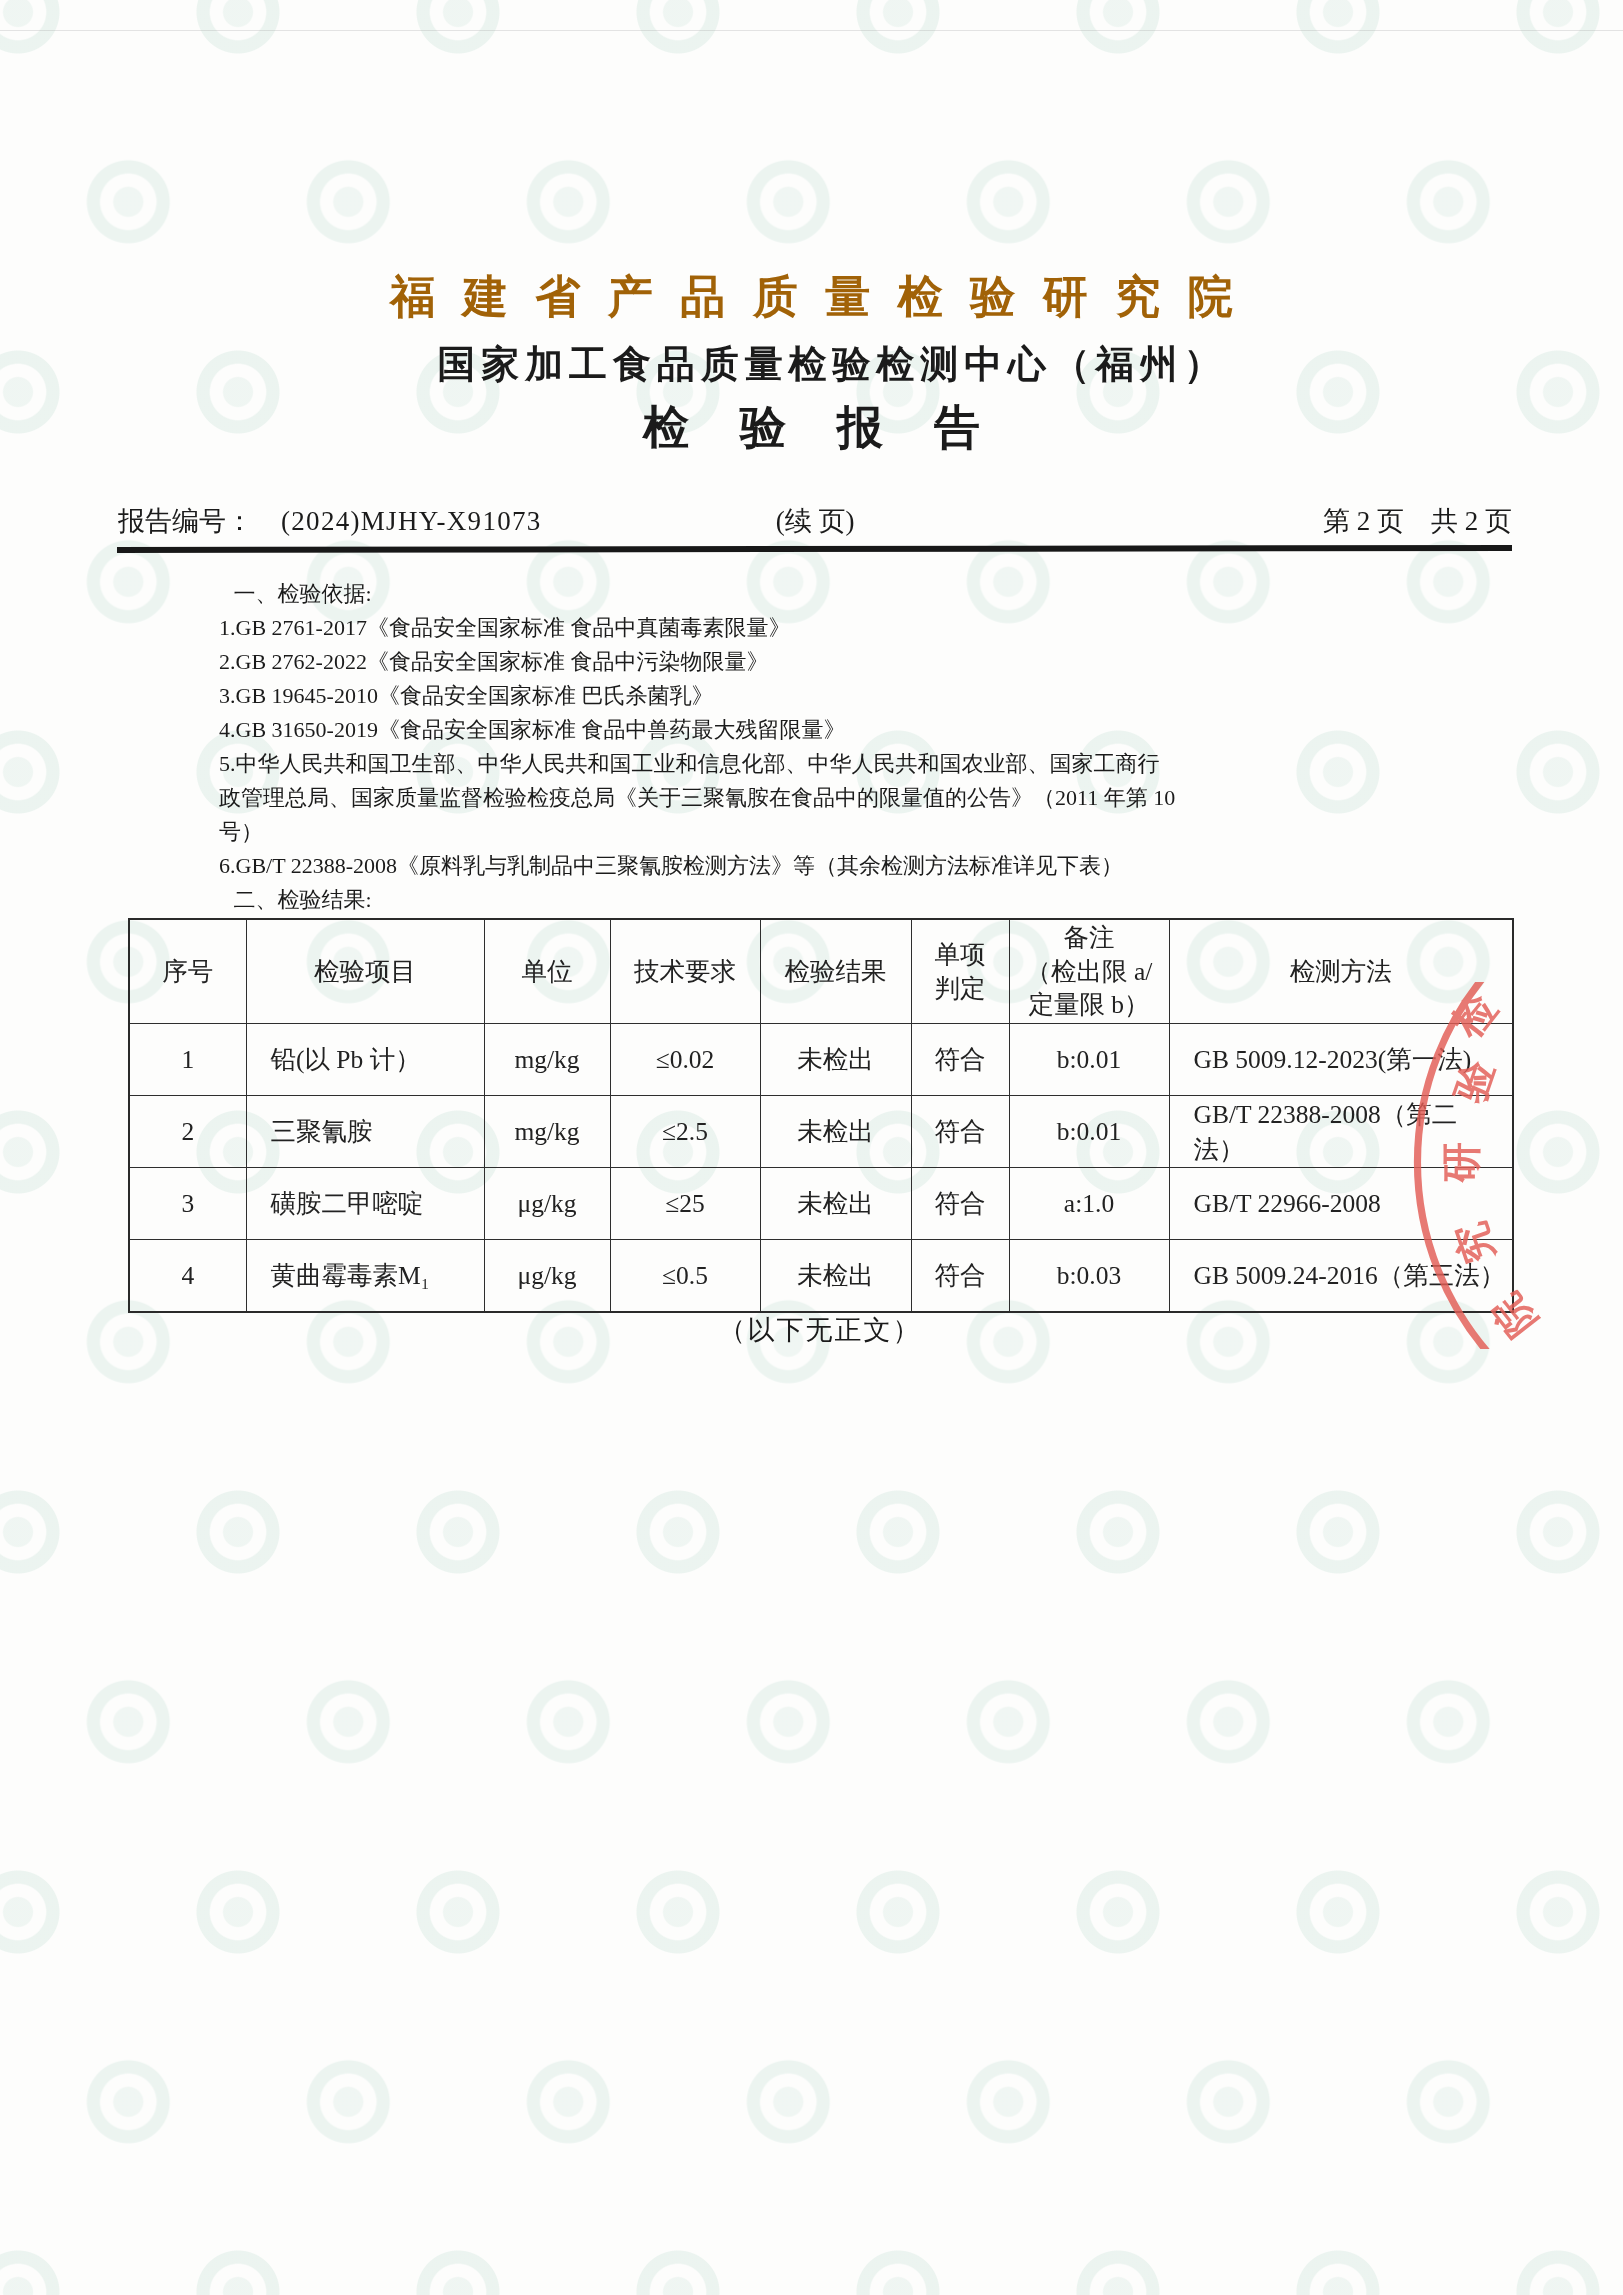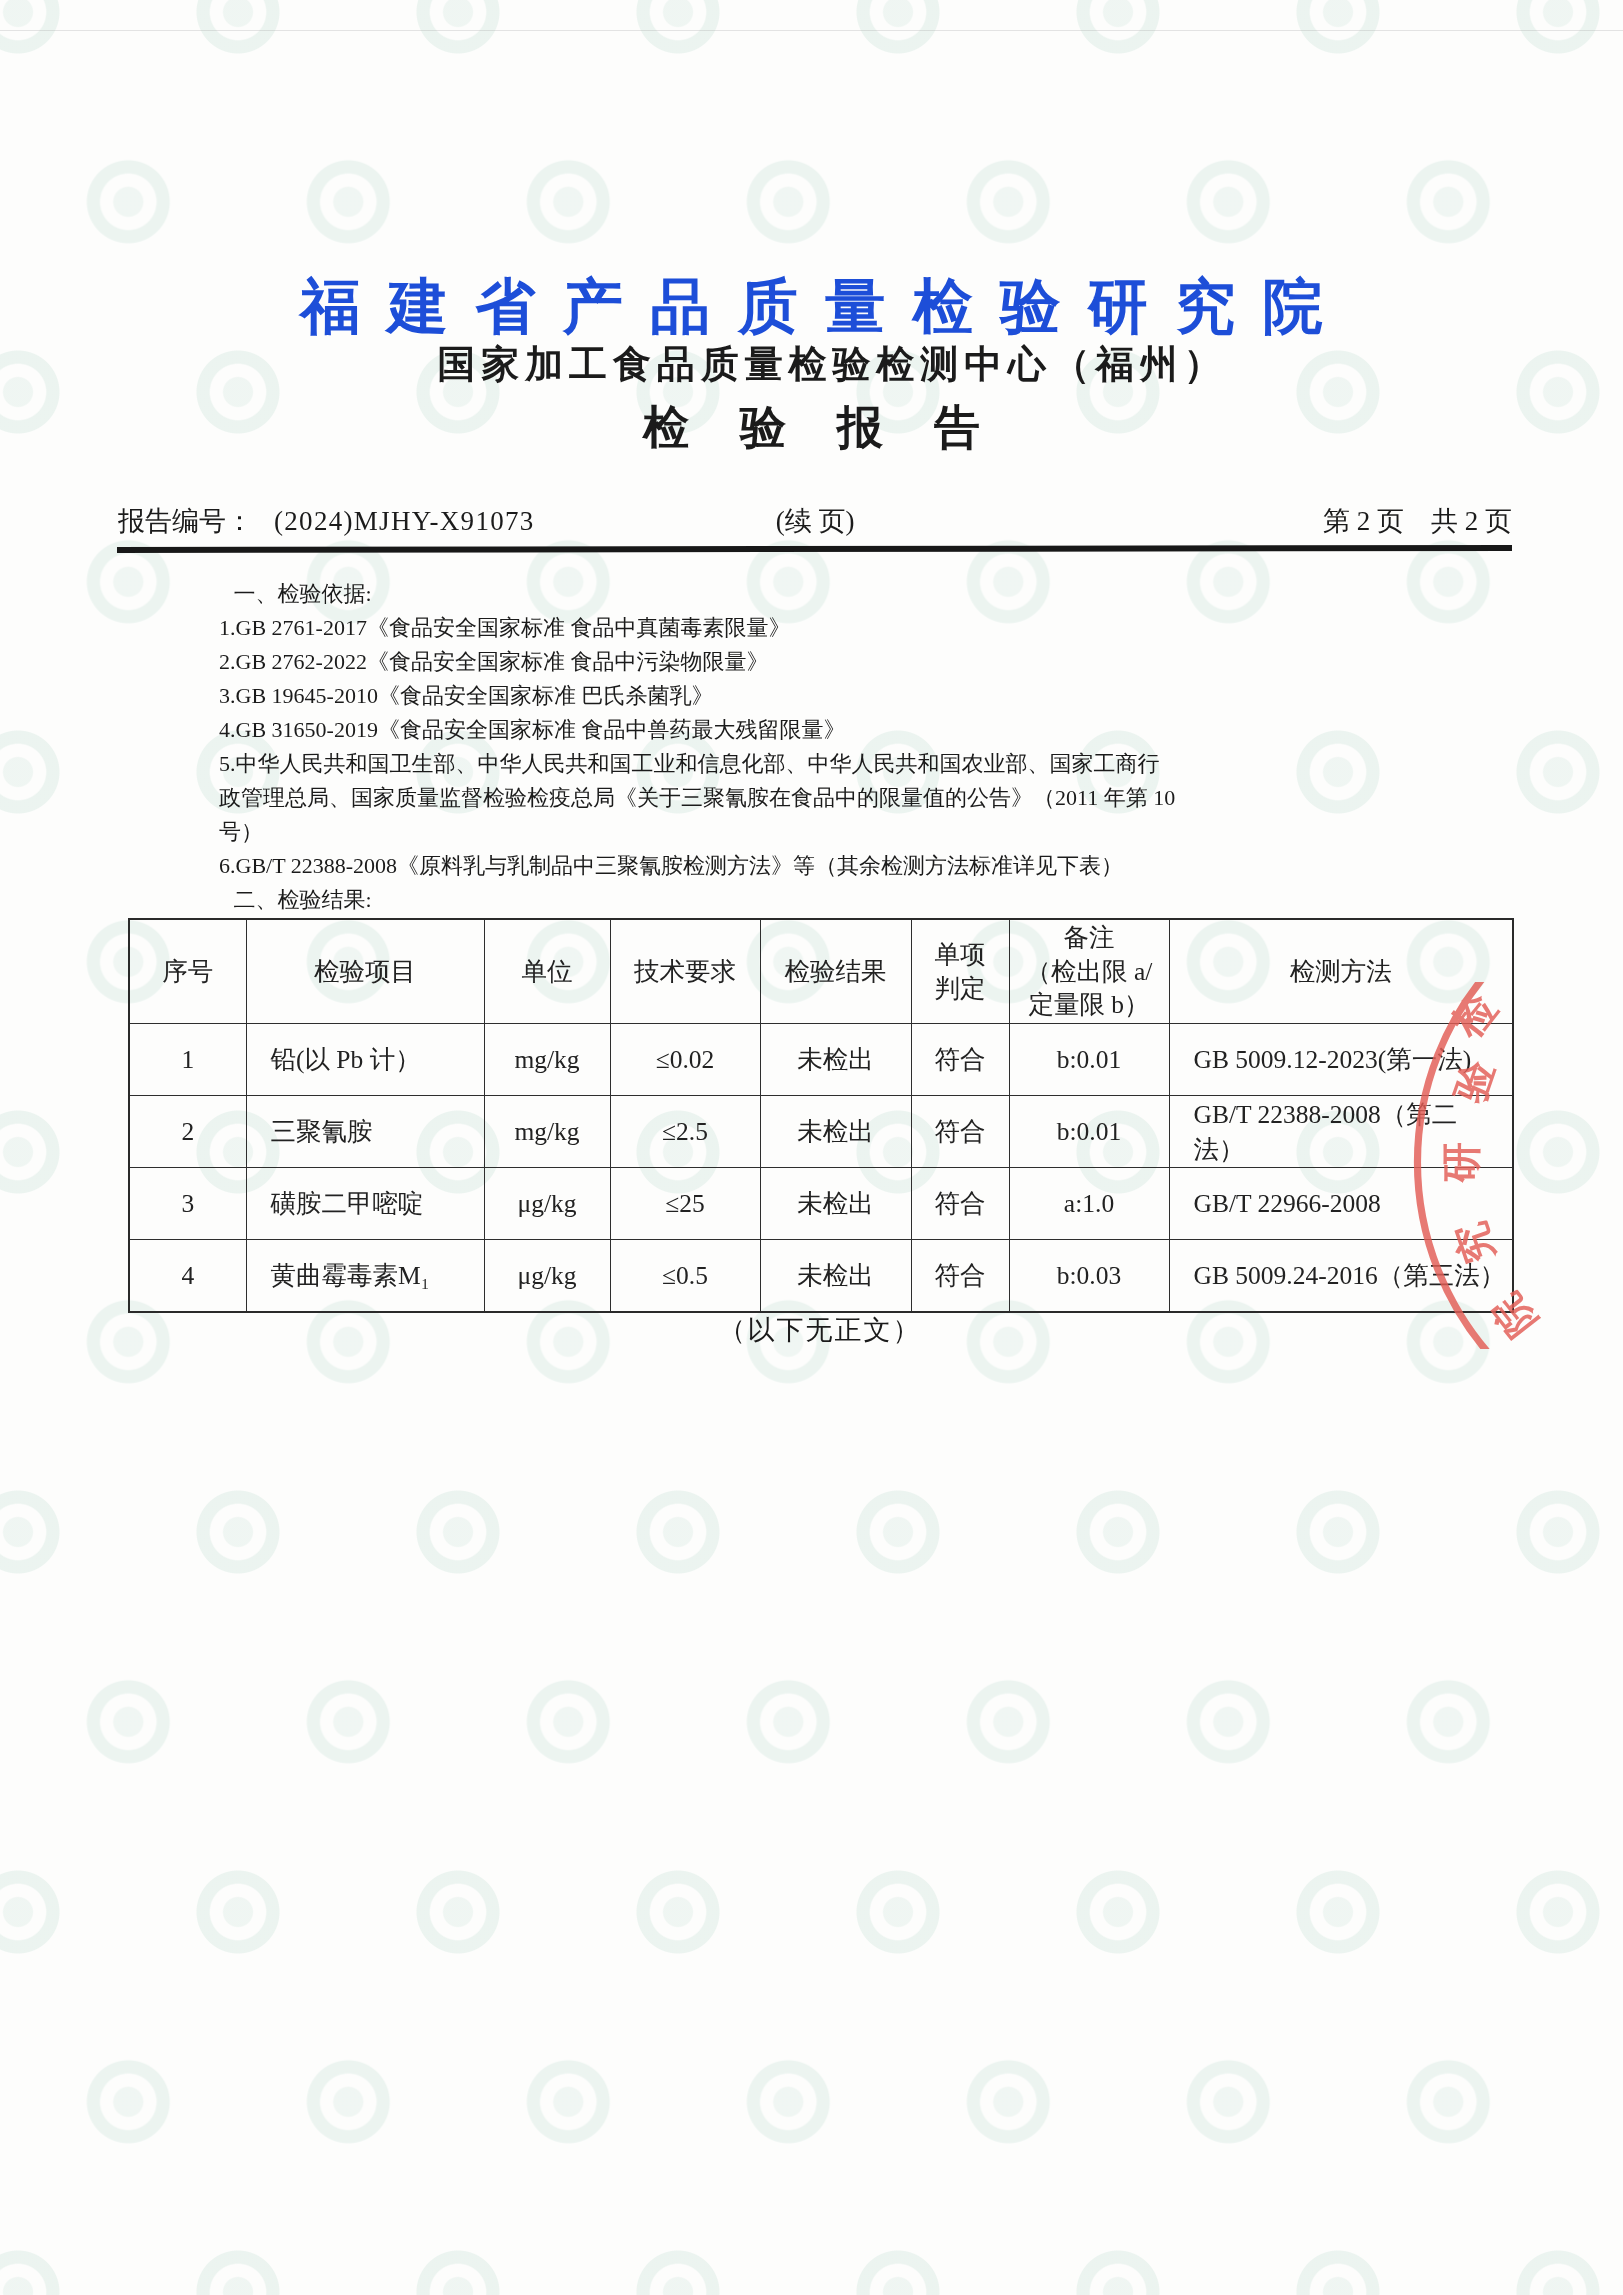--- a/index.html
+++ b/index.html
@@ -14,40 +14,40 @@
     background-image:
       radial-gradient(circle, rgba(122,185,162,0.10) 0px, rgba(122,185,162,0.10) 14.4px, rgba(122,185,162,0.0) 15.7px, rgba(122,185,162,0.0) 27.5px, rgba(122,185,162,0.13) 29px, rgba(122,185,162,0.13) 41px, rgba(122,185,162,0.0) 42px),
       radial-gradient(circle, rgba(122,185,162,0.10) 0px, rgba(122,185,162,0.10) 14.4px, rgba(122,185,162,0.0) 15.7px, rgba(122,185,162,0.0) 27.5px, rgba(122,185,162,0.13) 29px, rgba(122,185,162,0.13) 41px, rgba(122,185,162,0.0) 42px);
     background-size:220px 380px,220px 380px;
     background-position:18.3px 11.8px,128px 202px;
   }
   .scan-line{position:absolute;top:30px;left:0;width:100%;height:1.3px;background:rgba(160,160,160,0.28);}
 
   .title-1{
     position:absolute;top:267px;left:0;width:100%;text-align:center;
-    font-size:60px;font-weight:700;letter-spacing:27.5px;text-indent:27.5px;white-space:nowrap;
-    color:#1d4ed8;
+    font-size:45px;font-weight:700;letter-spacing:27.5px;text-indent:27.5px;white-space:nowrap;
+    color:#a16207;
   }
   .title-2{
     position:absolute;top:339px;left:18px;width:100%;text-align:center;
     font-size:38px;font-weight:700;letter-spacing:5.9px;text-indent:5.9px;white-space:nowrap;
   }
   .title-3{
     position:absolute;top:397px;left:0;width:100%;text-align:center;
     font-size:46px;font-weight:700;letter-spacing:51px;text-indent:51px;white-space:nowrap;
   }
 
   .meta-row{
     position:absolute;top:503px;left:118px;width:1394px;
     font-size:27px;display:flex;align-items:baseline;white-space:nowrap;
   }
   .meta-left{flex:1 1 0;text-align:left;}
   .meta-center{flex:1 1 0;text-align:center;}
   .meta-right{flex:1 1 0;text-align:right;}
-  .report-no-value{margin-left:21px;letter-spacing:1.3px;}
+  .report-no-value{margin-left:28px;letter-spacing:1.3px;}
 
   .rule{
     position:absolute;top:546px;left:117px;width:1395px;height:5.9px;
     background:#181818;transform:rotate(-0.08deg);
   }
 
   .basis{
     position:absolute;top:577px;left:219px;width:1270px;
     font-size:22px;line-height:34px;white-space:nowrap;
   }

